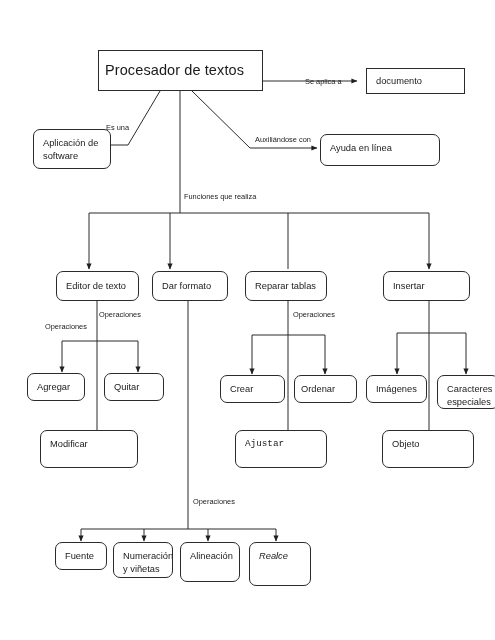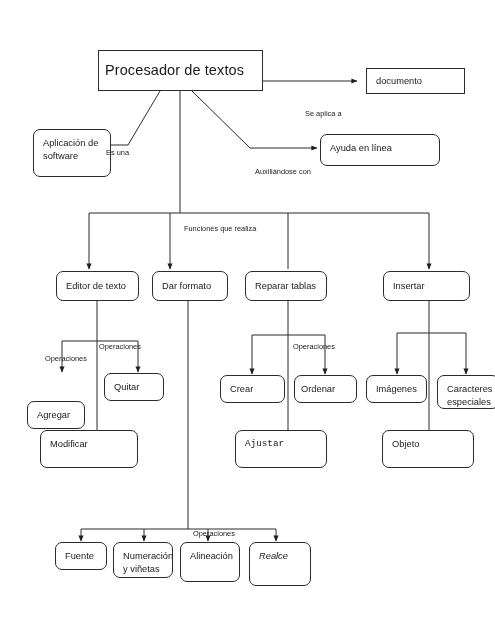--- a/index.html
+++ b/index.html
@@ -63,21 +63,20 @@
     padding:6px 9px;
     margin-left:6px;
   }
   
   .cap{
     position:absolute;
     font-size:7.4px;
     color:#1a1a1a;
     white-space:nowrap;
     line-height:1;
-    margin-top:32px;
   }
 </style>
 </head>
 <body>
 
 <div id="canvas">
 
   <svg id="wires" viewBox="0 0 495 640" xmlns="http://www.w3.org/2000/svg">
     <defs>
       <marker id="ah" markerWidth="7" markerHeight="7" refX="5.6" refY="2.6" orient="auto" markerUnits="userSpaceOnUse">
@@ -125,21 +124,21 @@
   </svg>
 
   <div class="node root sharp" style="left:98px; top:50px; width:165px; height:41px;">
     <span class="txt">Procesador de textos</span>
   </div>
 
   <div class="node sharp doc" style="left:360px; top:68px; width:99px; height:26px;">
     <span class="txt">documento</span>
   </div>
 
-  <div class="node rounded lbl" style="left:33px; top:129px; width:78px; height:48px;">
+  <div class="node rounded lbl" style="left:33px; top:129px; width:78px; height:40px;">
     <span class="txt">Aplicación de software</span>
   </div>
 
   <div class="node rounded lbl" style="left:320px; top:134px; width:120px; height:32px;">
     <span class="txt">Ayuda en línea</span>
   </div>
 
   <div class="node rounded lbl mid" style="left:56px; top:271px; width:83px; height:30px;">
     <span class="txt">Editor de texto</span>
   </div>
@@ -149,21 +148,21 @@
   </div>
 
   <div class="node rounded lbl mid" style="left:245px; top:271px; width:82px; height:30px;">
     <span class="txt">Reparar tablas</span>
   </div>
 
   <div class="node rounded lbl mid" style="left:383px; top:271px; width:87px; height:30px;">
     <span class="txt">Insertar</span>
   </div>
 
-  <div class="node rounded lbl mid" style="left:27px; top:373px; width:58px; height:28px;margin-top:28px;">
+  <div class="node rounded lbl mid" style="left:27px; top:373px; width:58px; height:28px;">
     <span class="txt">Agregar</span>
   </div>
 
   <div class="node rounded lbl mid" style="left:104px; top:373px; width:60px; height:28px;">
     <span class="txt">Quitar</span>
   </div>
 
   <div class="node rounded lbl" style="left:40px; top:430px; width:98px; height:38px;">
     <span class="txt">Modificar</span>
   </div>
@@ -203,21 +202,21 @@
   <div class="node rounded lbl" style="left:180px; top:542px; width:60px; height:40px;">
     <span class="txt">Alineación</span>
   </div>
 
   <div class="node rounded lbl" style="left:249px; top:542px; width:62px; height:44px;font-style:italic;">
     <span class="txt">Realce</span>
   </div>
 
   <div class="cap" style="left:305px; top:78px;">Se  aplica a</div>
 
-  <div class="cap" style="left:106px; top:117px;">Es una</div>
+  <div class="cap" style="left:106px; top:124px;">Es una</div>
 
   <div class="cap" style="left:255px; top:136px;">Auxiliándose con</div>
 
   <div class="cap" style="left:184px; top:193px;">Funciones que realiza</div>
 
   <div class="cap" style="left:45px; top:323px;">Operaciones</div>
 
   <div class="cap" style="left:99px; top:311px;">Operaciones</div>
 
   <div class="cap" style="left:293px; top:311px;">Operaciones</div>

